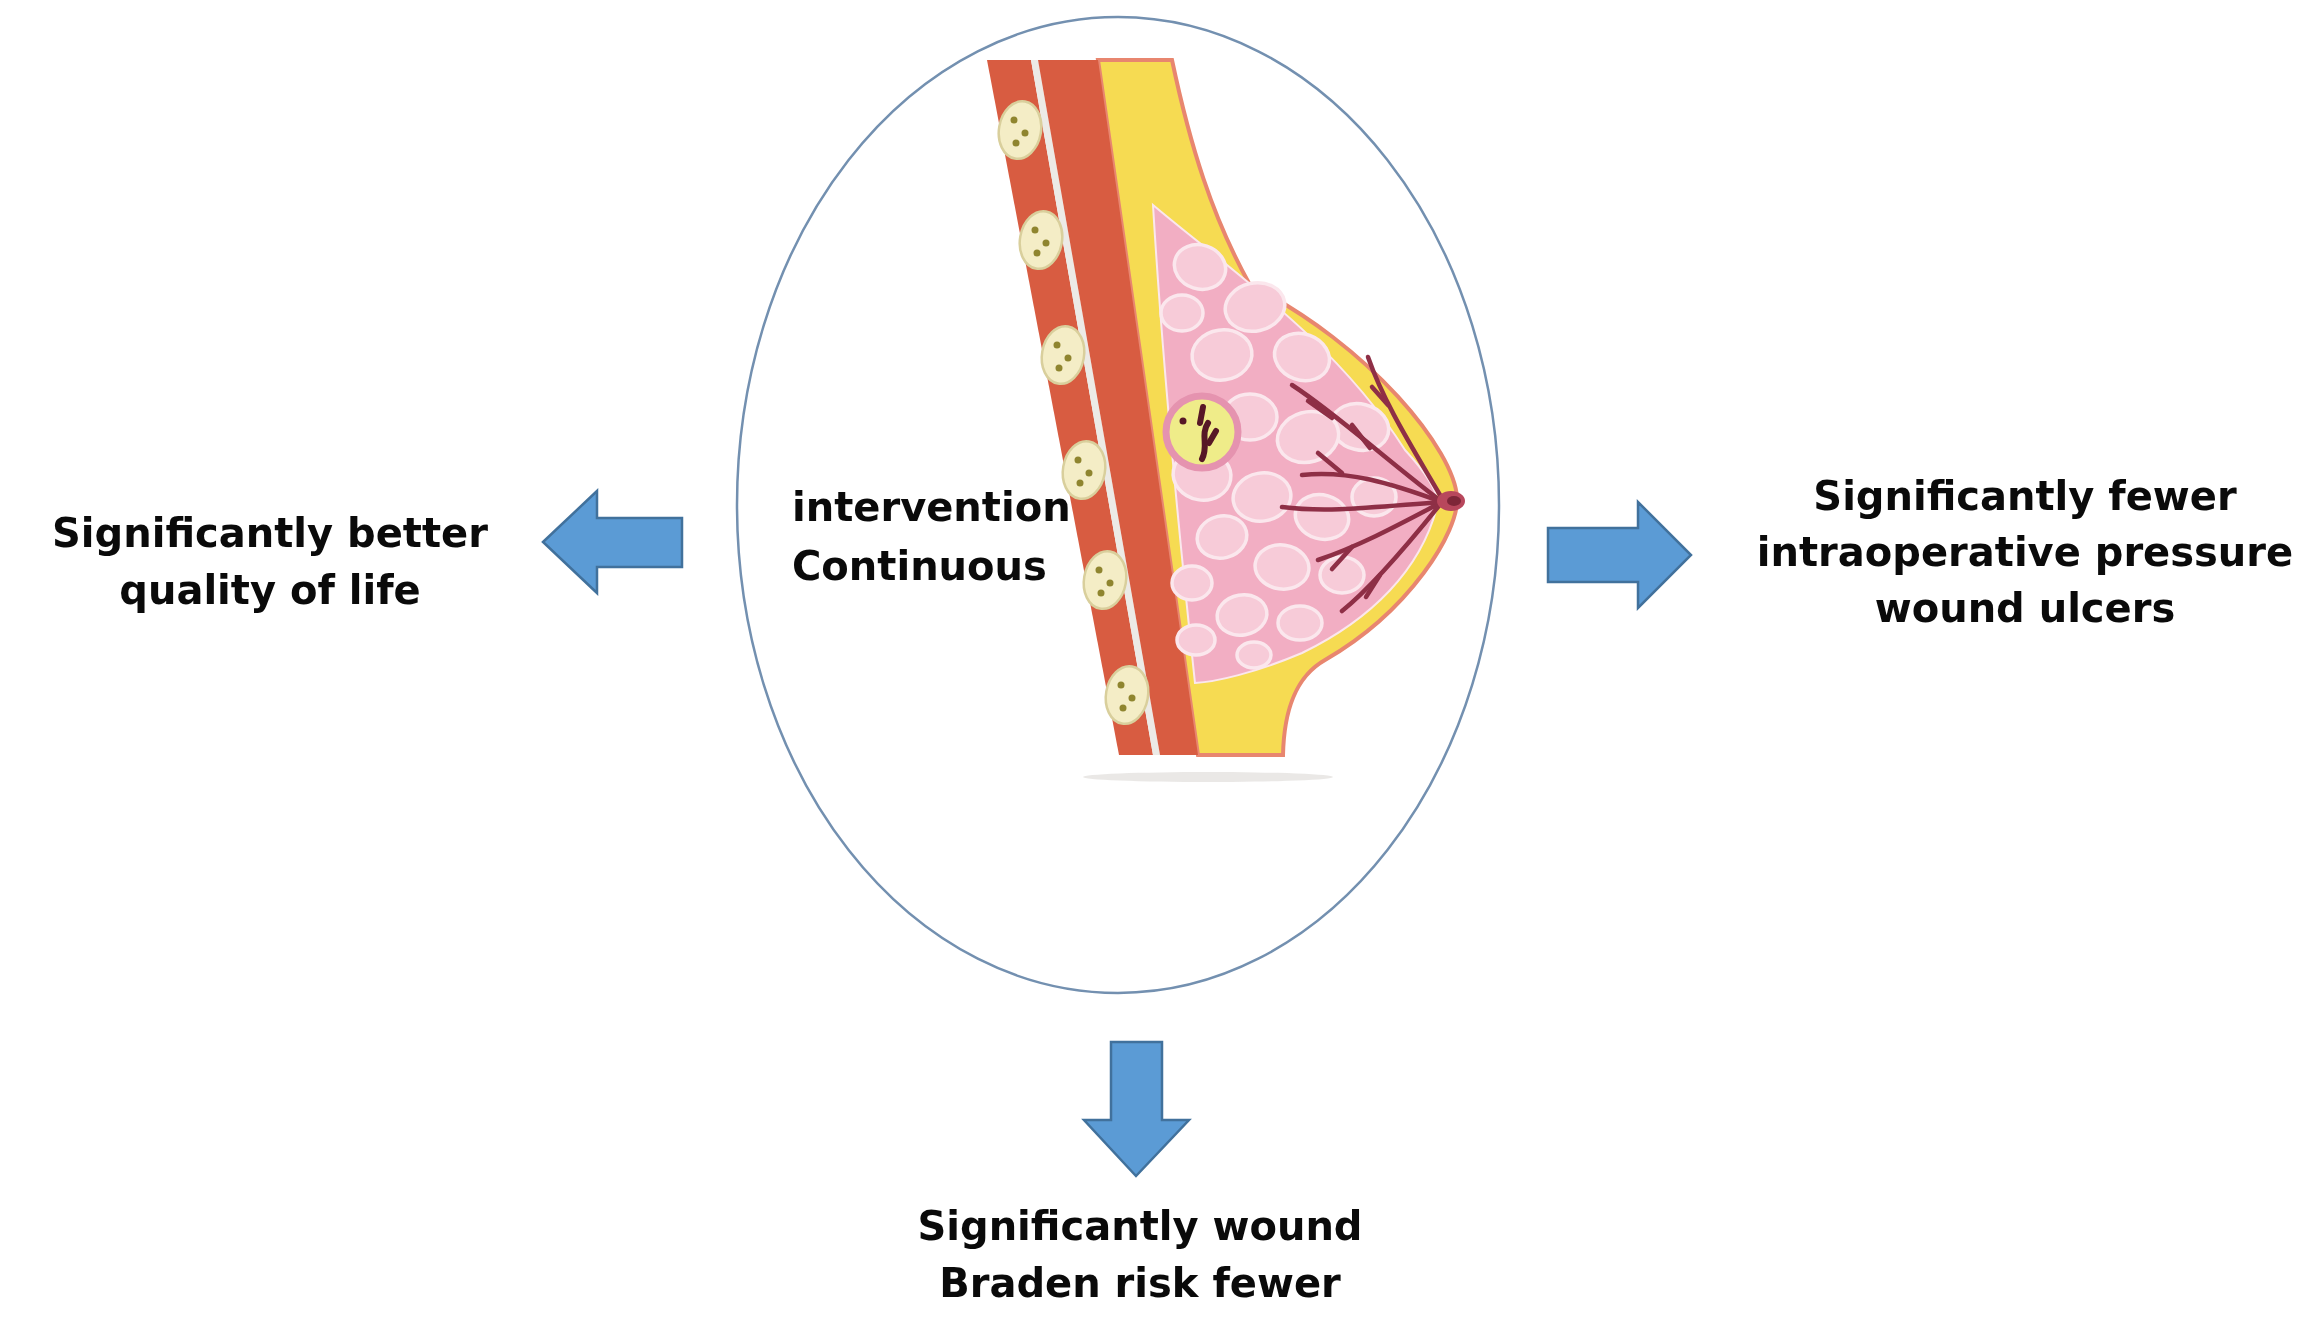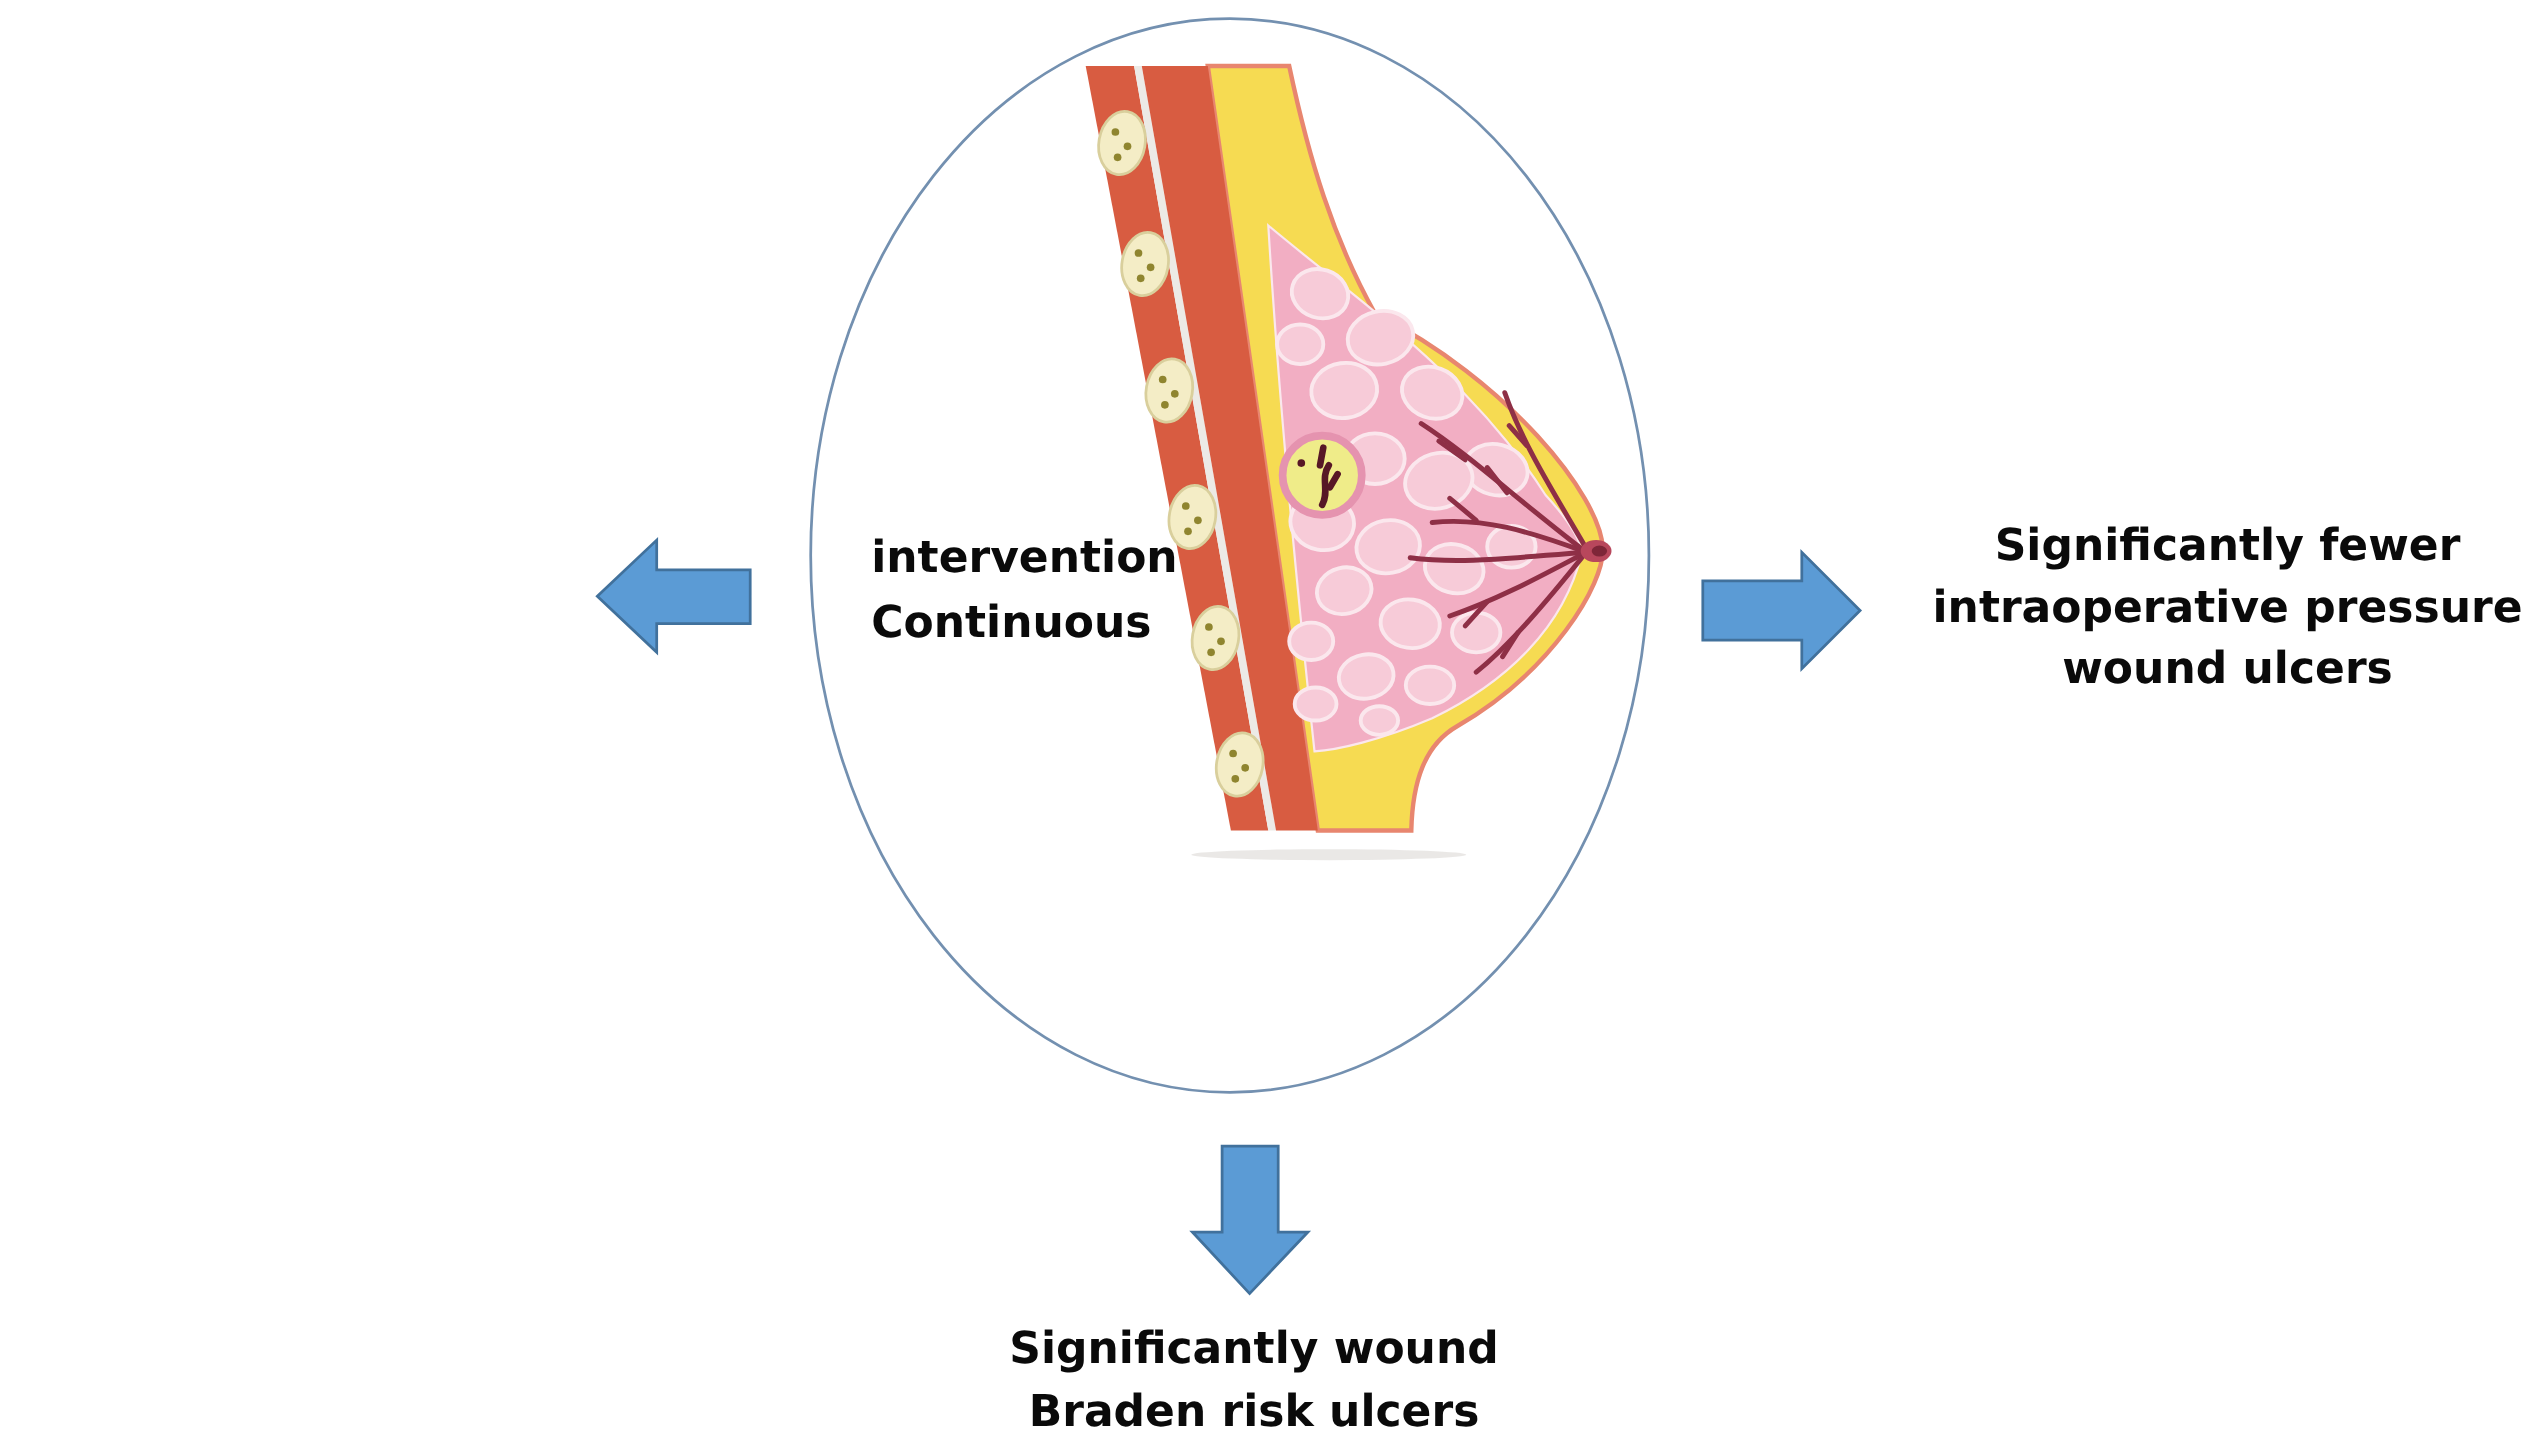--- a/index.html
+++ b/index.html
@@ -154,25 +154,29 @@
     <polygon points="1548,528 1638,528 1638,502 1691,555 1638,608 1638,582 1548,582" stroke-width="2.5" fill="#5B9BD5" stroke="#41719C"></polygon>
 
     <polygon points="1111,1042 1162,1042 1162,1120 1189,1120 1136,1176 1084,1120 1111,1120" stroke-width="2.5" fill="#5B9BD5" stroke="#41719C"></polygon>
   </svg>
 
   <div class="label label-center">
     <div>intervention</div>
     <div>Continuous</div>
   </div>
 
+  <div class="label label-left">
+    <div>Significantly better</div>
+    <div>quality of life</div>
+  </div>
 
   <div class="label label-right">
     <div>Significantly fewer</div>
     <div>intraoperative pressure</div>
     <div>wound ulcers</div>
   </div>
 
   <div class="label label-bottom">
     <div>Significantly wound</div>
-    <div>Braden risk ulcers</div>
+    <div>Braden risk fewer</div>
   </div>
 
 </div>
 
 </body></html>

